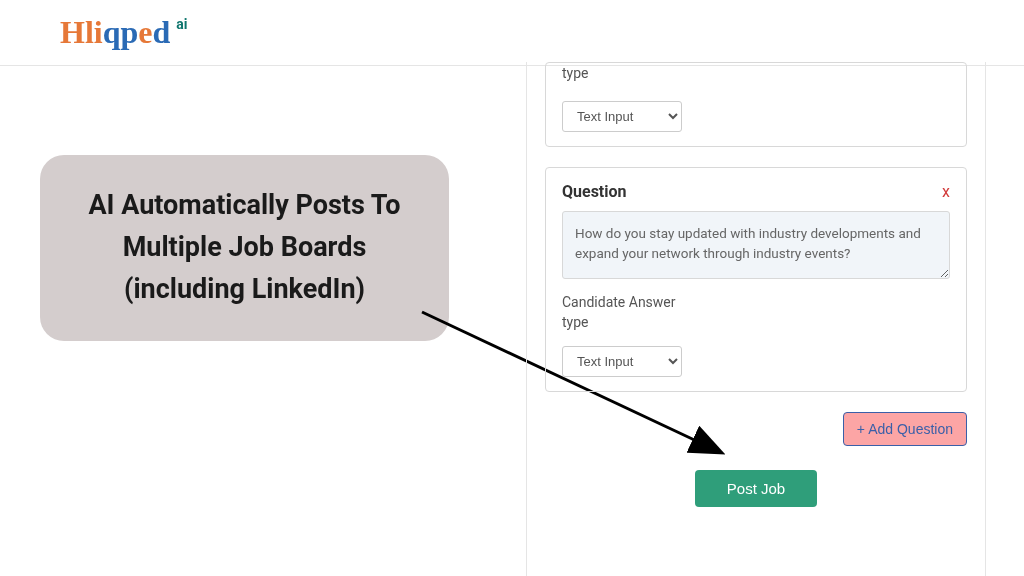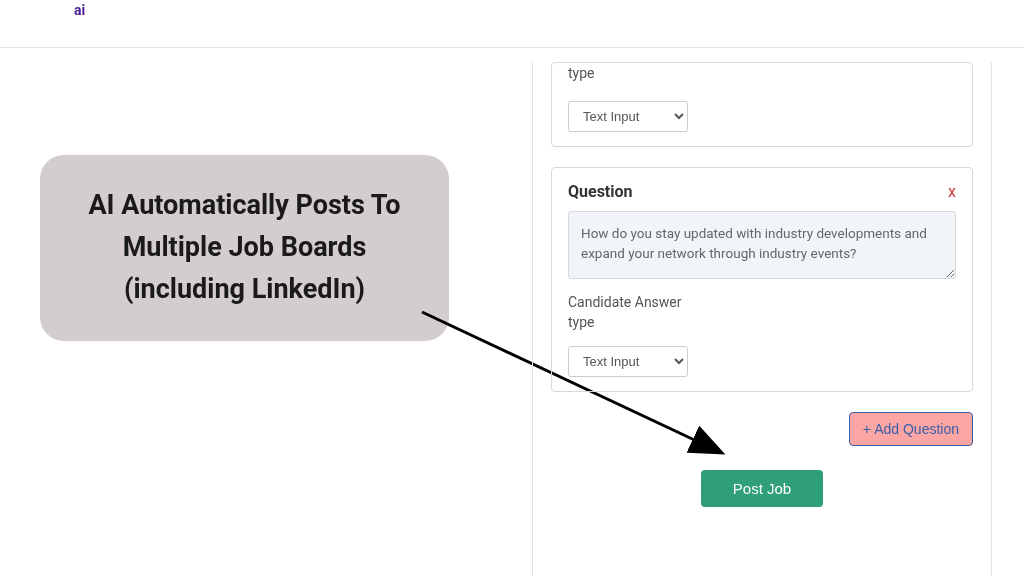--- a/index.html
+++ b/index.html
@@ -29,23 +29,23 @@
       font-family: Georgia, serif;
     }
     .logo-h { color: #e67838; }
     .logo-li { color: #e67838; }
     .logo-q { color: #2a6ab5; }
     .logo-p { color: #2a6ab5; }
     .logo-e { color: #e67838; }
     .logo-d { color: #2a6ab5; }
     .logo-ai {
       font-size: 14px;
-      color: #4c1d95;
-      font-weight: 700;
-      margin-left: 14px;
+      color: #0f766e;
+      font-weight: 700;
+      margin-left: 6px;
       position: relative;
       top: -14px;
     }
     .callout {
       position: absolute;
       left: 40px;
       top: 155px;
       width: 409px;
       background: #d4cdcd;
       border-radius: 24px;
@@ -59,21 +59,21 @@
       color: #1a1a1a;
     }
     .arrow {
       position: absolute;
       left: 420px;
       top: 310px;
       pointer-events: none;
     }
     .form-area {
       position: absolute;
-      right: 32px;
+      right: 38px;
       top: 62px;
       width: 460px;
       border-left: 1px solid #e5e5e5;
       border-right: 1px solid #e5e5e5;
       padding: 0 18px;
       height: 514px;
     }
     .question-card-partial {
       border: 1px solid #d8d8d8;
       border-radius: 4px;
@@ -169,20 +169,23 @@
       font-size: 15px;
       cursor: pointer;
       font-weight: 500;
     }
   </style>
 </head>
 <body>
 
 <div class="header">
   <div class="logo">
+    <span class="logo-main">
+      <span class="logo-h">H</span><span class="logo-li">li</span><span class="logo-q">q</span><span class="logo-p">p</span><span class="logo-e">e</span><span class="logo-d">d</span>
+    </span>
     <span class="logo-ai">ai</span>
   </div>
 </div>
 
 <div class="callout">
   <div class="callout-text">AI Automatically Posts To Multiple Job Boards (including LinkedIn)</div>
 </div>
 
 <svg class="arrow" width="330" height="170">
   <defs>

